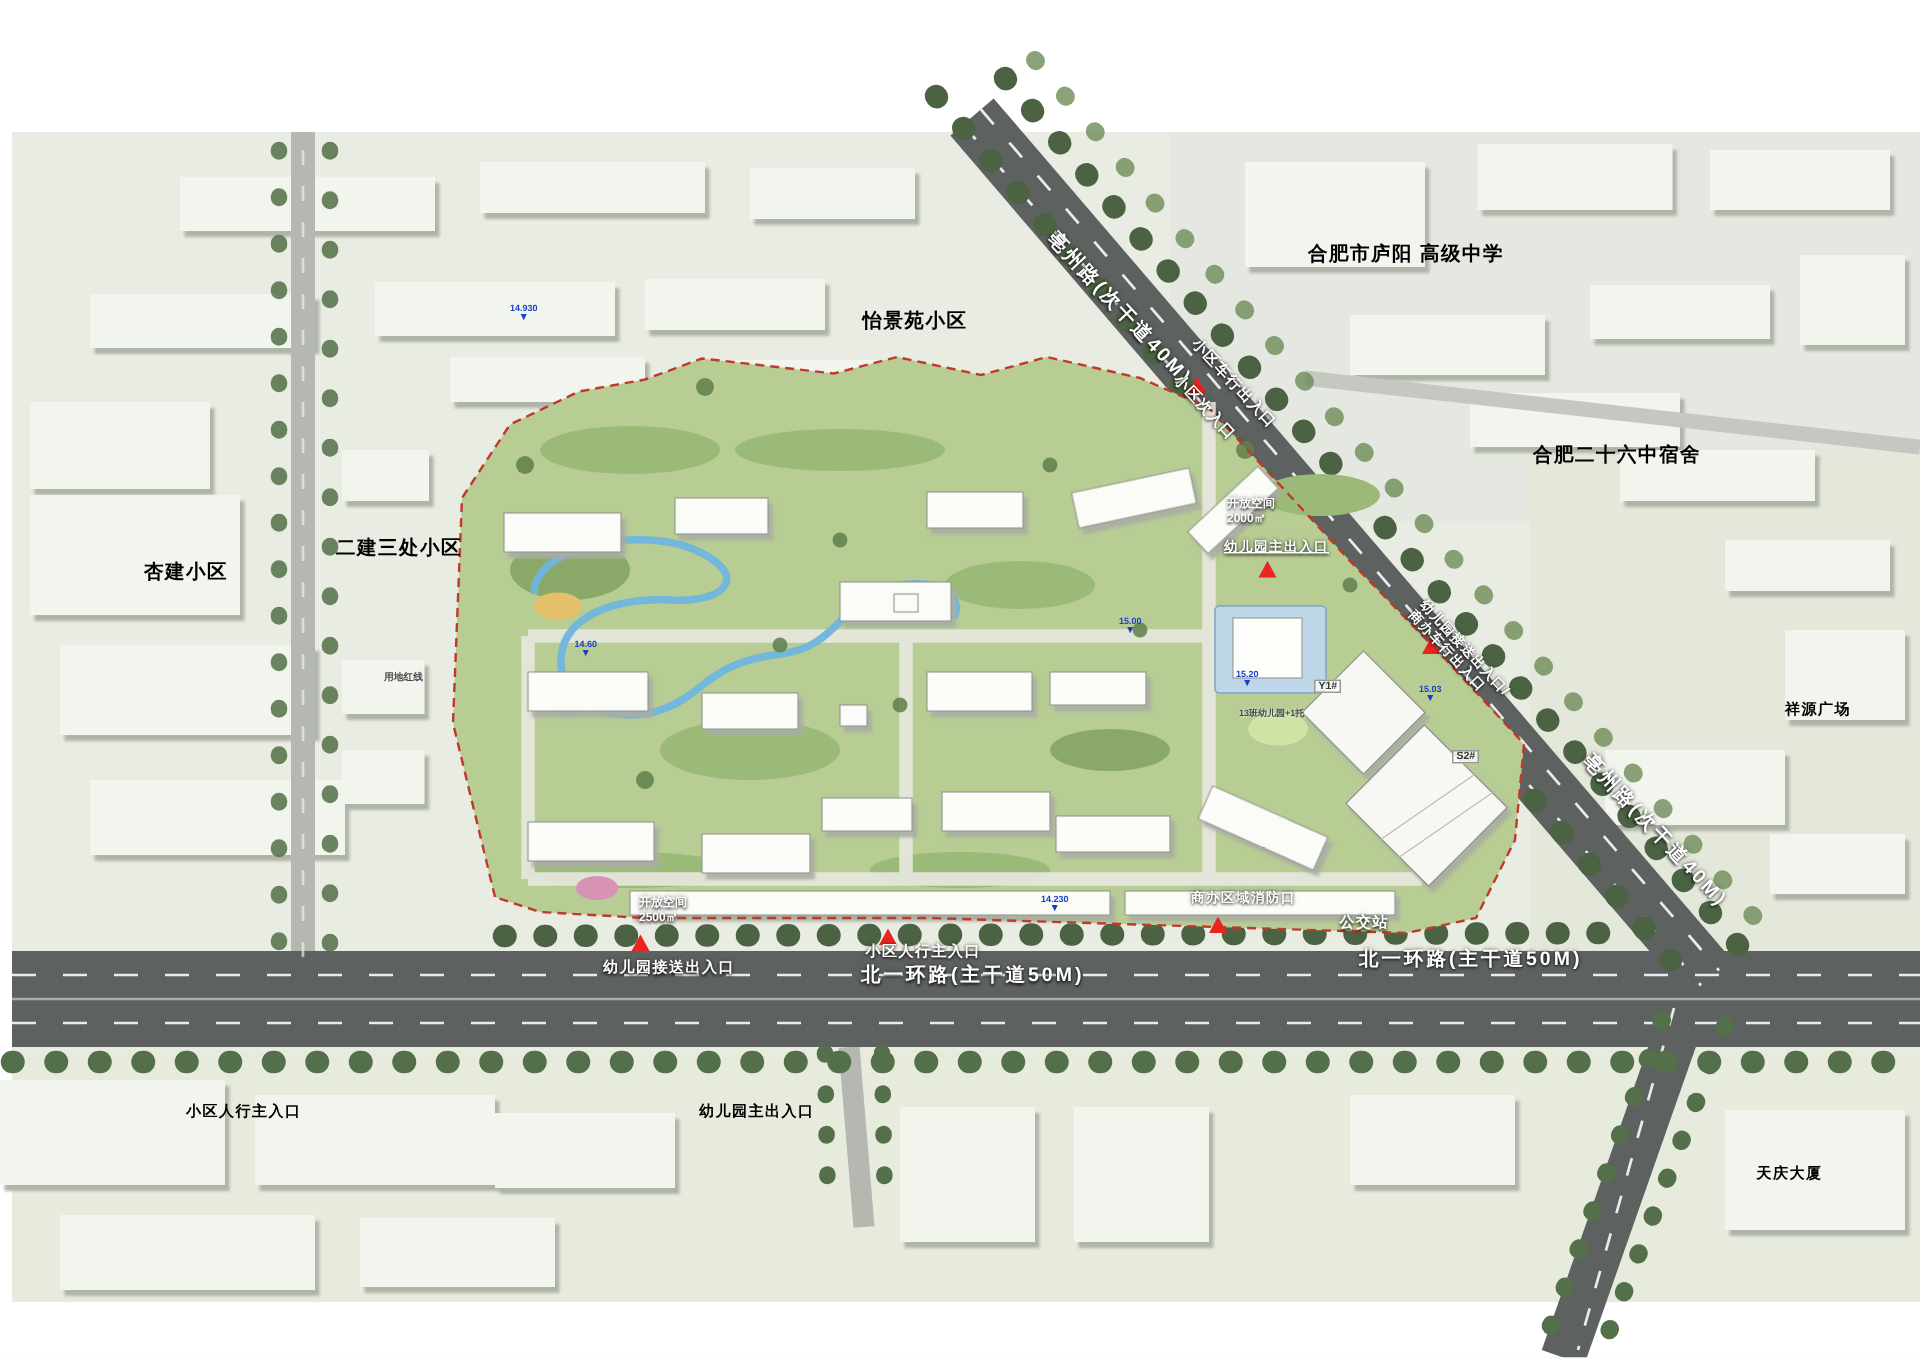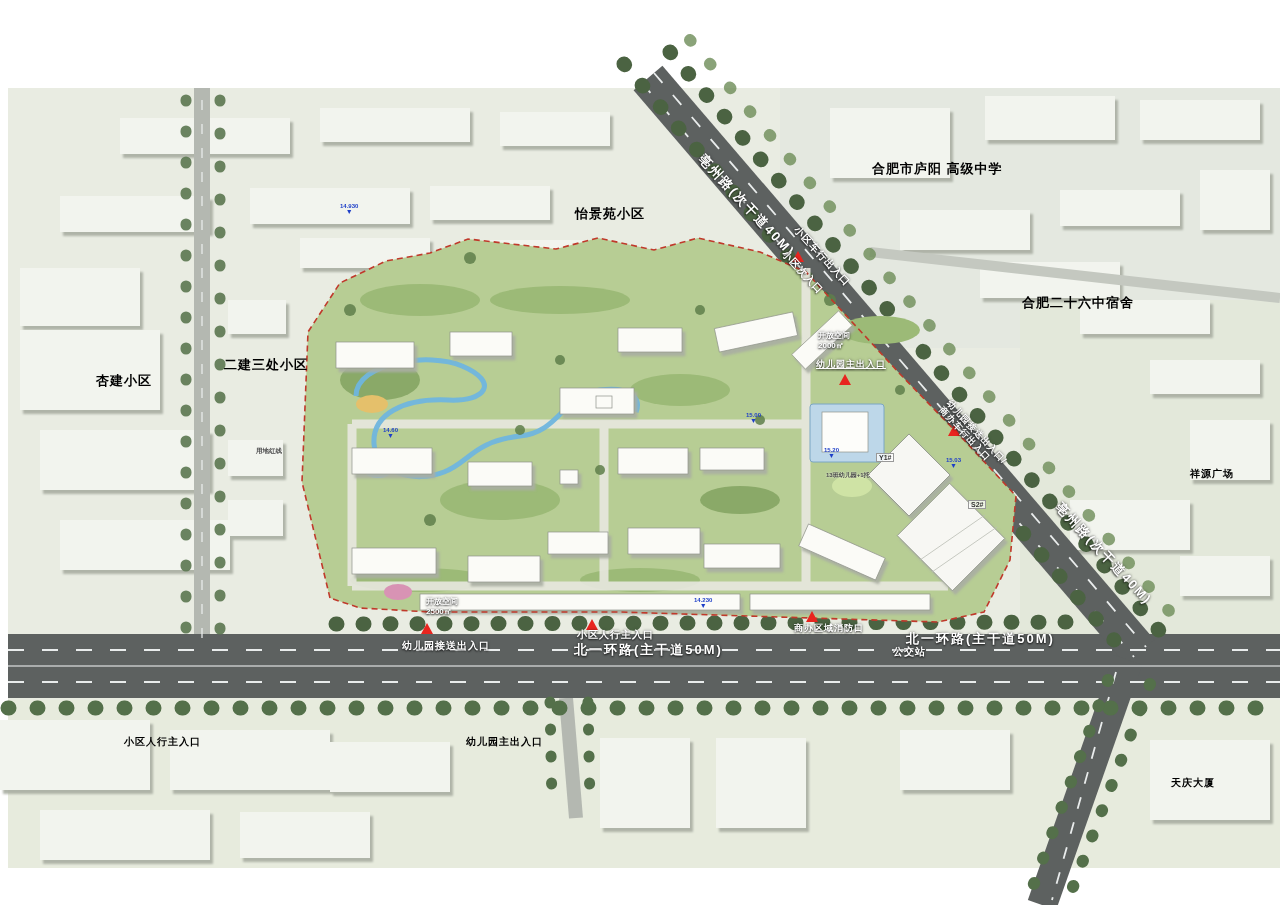--- a/index.html
+++ b/index.html
@@ -223,22 +223,22 @@
 
 <span class="lbl white ent rot" style="left:800px;top:224px;">小区车行出入口</span>
 <span class="lbl white ent rot" style="left:788px;top:248px;">小区次入口</span>
 <div class="lbl white ent sm rot" style="left:952px;top:398px;">
   <span style="display:block;">幼儿园接送出入口/</span>
   <span style="display:block;">商办车行出入口</span>
 </div>
 <span class="lbl white ent sm" style="left:816px;top:359px;text-decoration:underline;">幼儿园主出入口</span>
 <span class="lbl white ent" style="left:577px;top:629px;">小区人行主入口</span>
 <span class="lbl white ent" style="left:402px;top:640px;">幼儿园接送出入口</span>
-<span class="lbl white ent sm" style="left:794px;top:623px;text-align:center;">商办区域消防口</span>
-<span class="lbl white ent" style="left:893px;top:610px;margin-top:36px;">公交站</span>
+<span class="lbl white ent sm" style="left:794px;top:593px;text-align:center;">商办区域消防口</span>
+<span class="lbl white ent" style="left:893px;top:610px;">公交站</span>
 
 <div class="lbl white open" style="left:426px;top:597px;">
   <span style="display:block;">开放空间</span>
   <span style="display:block;">2500㎡</span>
 </div>
 <div class="lbl white open" style="left:818px;top:331px;">
   <span style="display:block;">开放空间</span>
   <span style="display:block;">2000㎡</span>
 </div>
 <span class="tiny" style="left:256px;top:447px;">用地红线</span>

